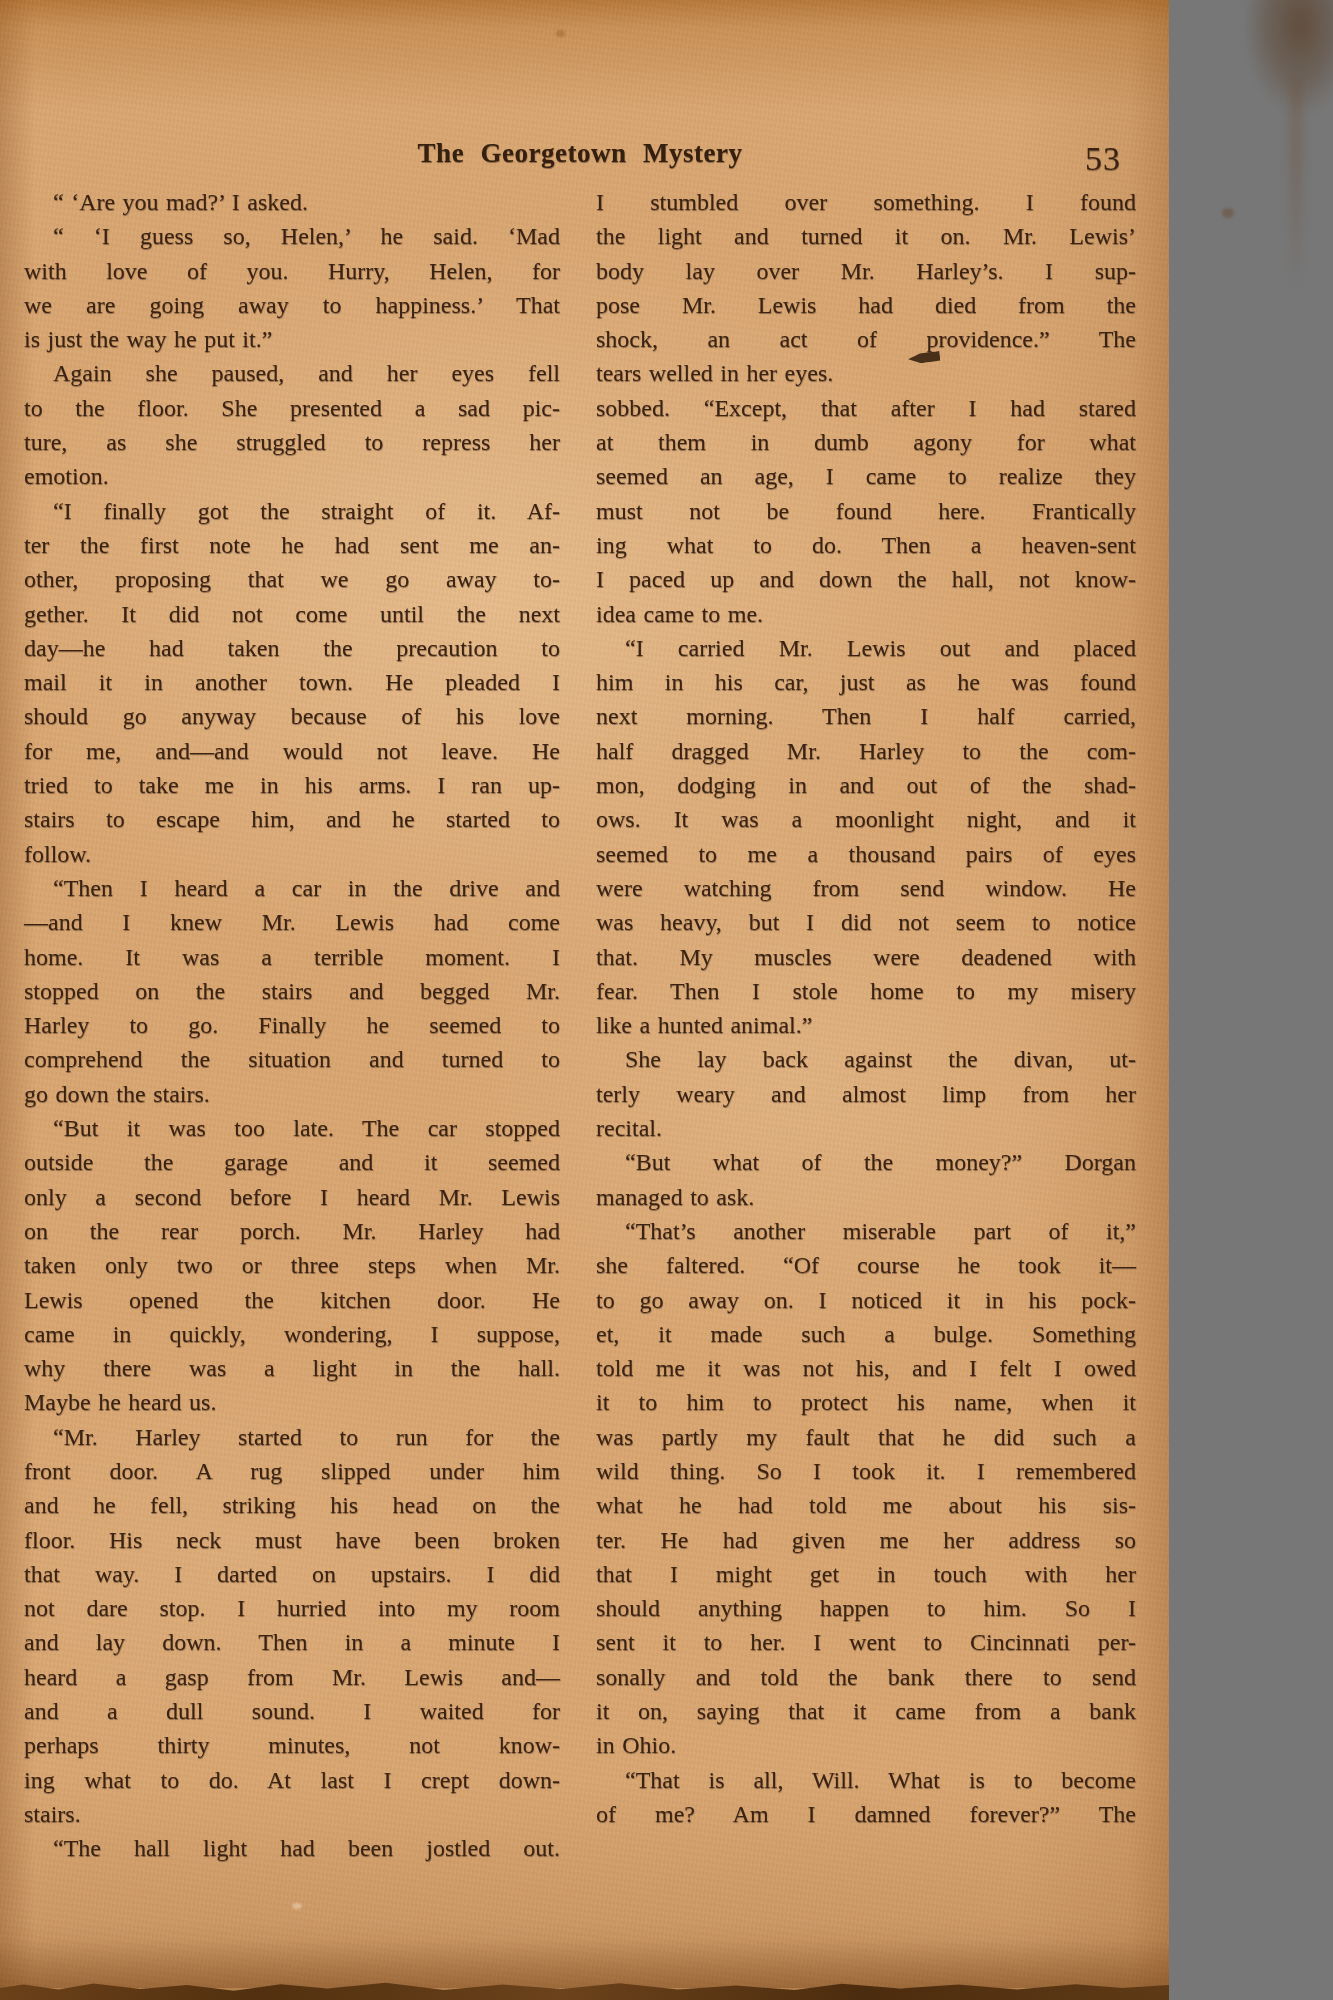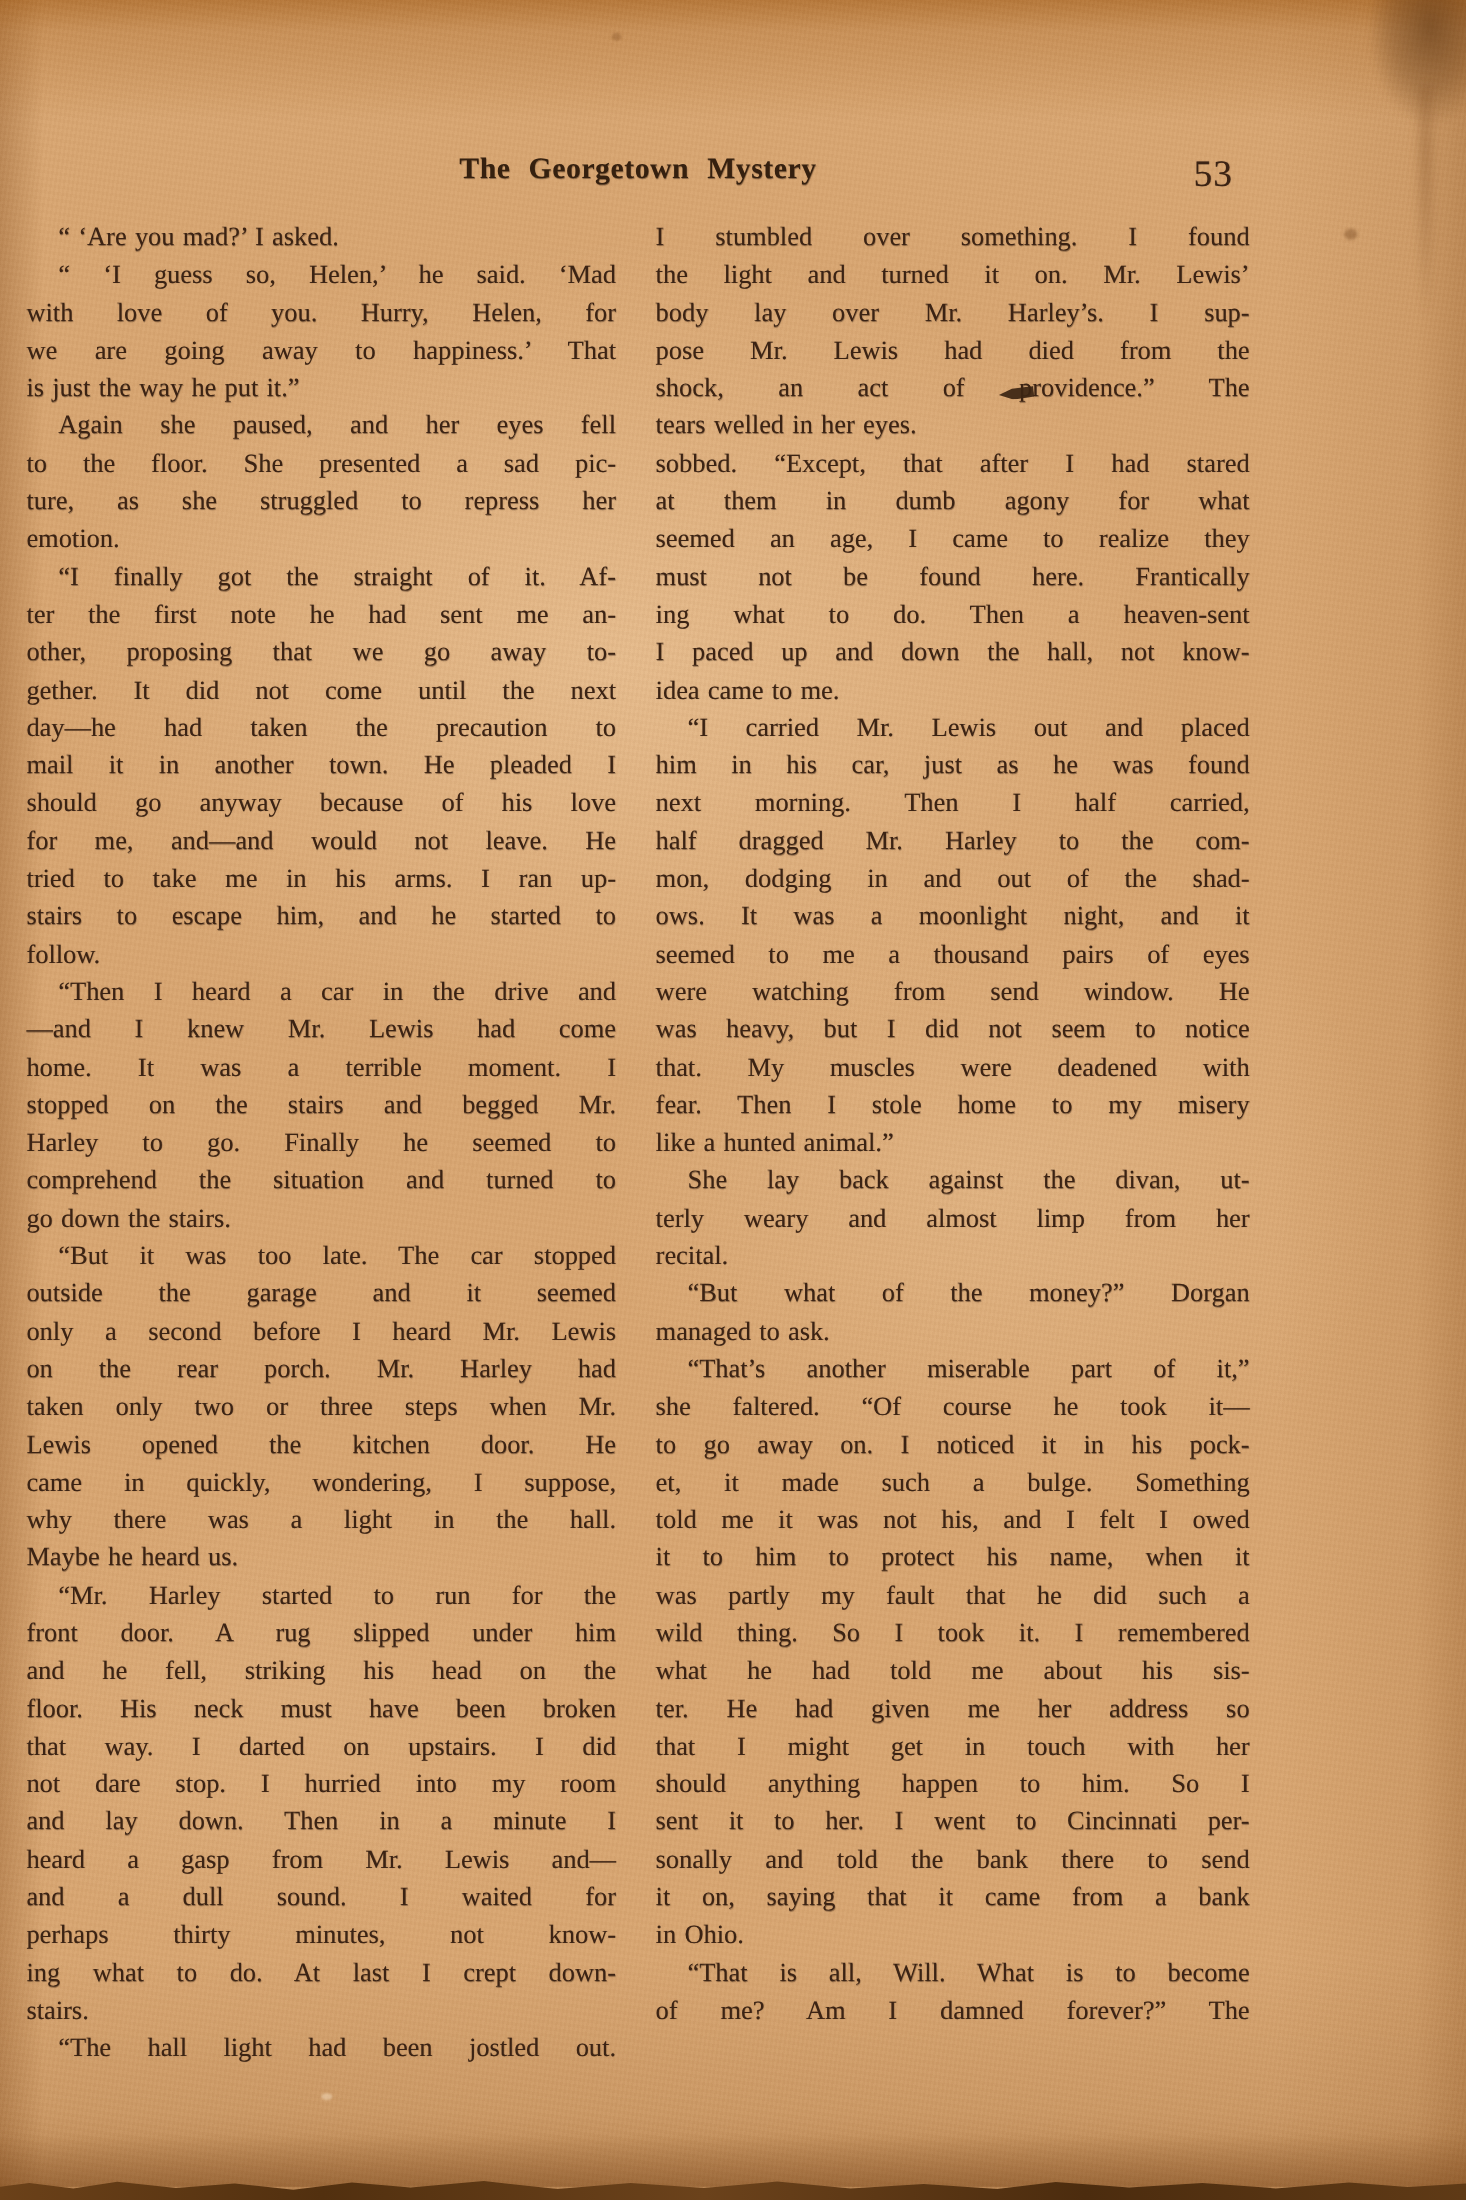--- a/index.html
+++ b/index.html
@@ -1,20 +1,20 @@
 <!DOCTYPE html>
 <html style="--paper: #d8a672; --ink: #3b2314; --edge: #5f3a16;"><head>
 <meta charset="utf-8">
 <style>
   html,body{margin:0;padding:0;}
   body{
     width:1333px;height:2000px;overflow:hidden;background:#777;
   }
   .paper{
-    position:relative;width:1333px;height:2000px;
+    position:relative;width:1169px;height:2000px;
     font-family:"Liberation Serif","DejaVu Serif",serif;
     color:var(--ink,#3b2314);
     background:
       radial-gradient(ellipse 760px 560px at 42% 30%, rgba(250,219,180,0.42), rgba(250,219,180,0) 68%),
       radial-gradient(ellipse 520px 430px at 68% 54%, rgba(244,211,170,0.28), rgba(244,211,170,0) 70%),
       radial-gradient(ellipse 420px 300px at 20% 78%, rgba(236,200,158,0.20), rgba(236,200,158,0) 70%),
       linear-gradient(180deg, rgba(158,88,20,0.60) 0%, rgba(158,88,20,0.28) 1.4%, rgba(158,88,20,0) 5.5%),
       linear-gradient(0deg, rgba(126,72,24,0.42) 0%, rgba(126,72,24,0.14) 4%, rgba(126,72,24,0) 11%),
       linear-gradient(270deg, rgba(132,76,26,0.34) 0%, rgba(132,76,26,0.12) 3.5%, rgba(132,76,26,0) 13%),
       linear-gradient(90deg, rgba(120,65,20,0.30) 0%, rgba(120,65,20,0) 3%),
@@ -28,21 +28,21 @@
   }
   .title{
     position:absolute;top:138px;left:0;width:1160px;text-align:center;
     font-size:27px;font-weight:bold;letter-spacing:0.5px;word-spacing:0.34em;
     color:#35200f;
   }
   .pagenum{
     position:absolute;top:140px;left:1085px;font-size:34px;letter-spacing:1px;
   }
   .title,.pagenum,.col{text-shadow:0.4px 0.5px 0.7px rgba(60,35,20,0.5);}
-  .col{position:absolute;top:199px;font-size:24px;line-height:34.3px;}
+  .col{position:absolute;top:185px;font-size:24px;line-height:34.3px;}
   .col-left{left:24px;width:536px;}
   .col-right{left:596px;width:540px;}
   .ln{height:34.3px;text-align:justify;text-align-last:justify;word-spacing:1.5px;}
   .ln.ind{text-indent:29px;}
   .ln.end{text-align-last:left;}
   .stain-tr{
     position:absolute;left:1245px;top:-22px;width:100px;height:135px;
     background:radial-gradient(ellipse at 55% 35%, rgba(80,44,14,0.55) 0%, rgba(80,44,14,0.26) 45%, rgba(80,44,14,0) 72%);
     filter:blur(3px);
   }

